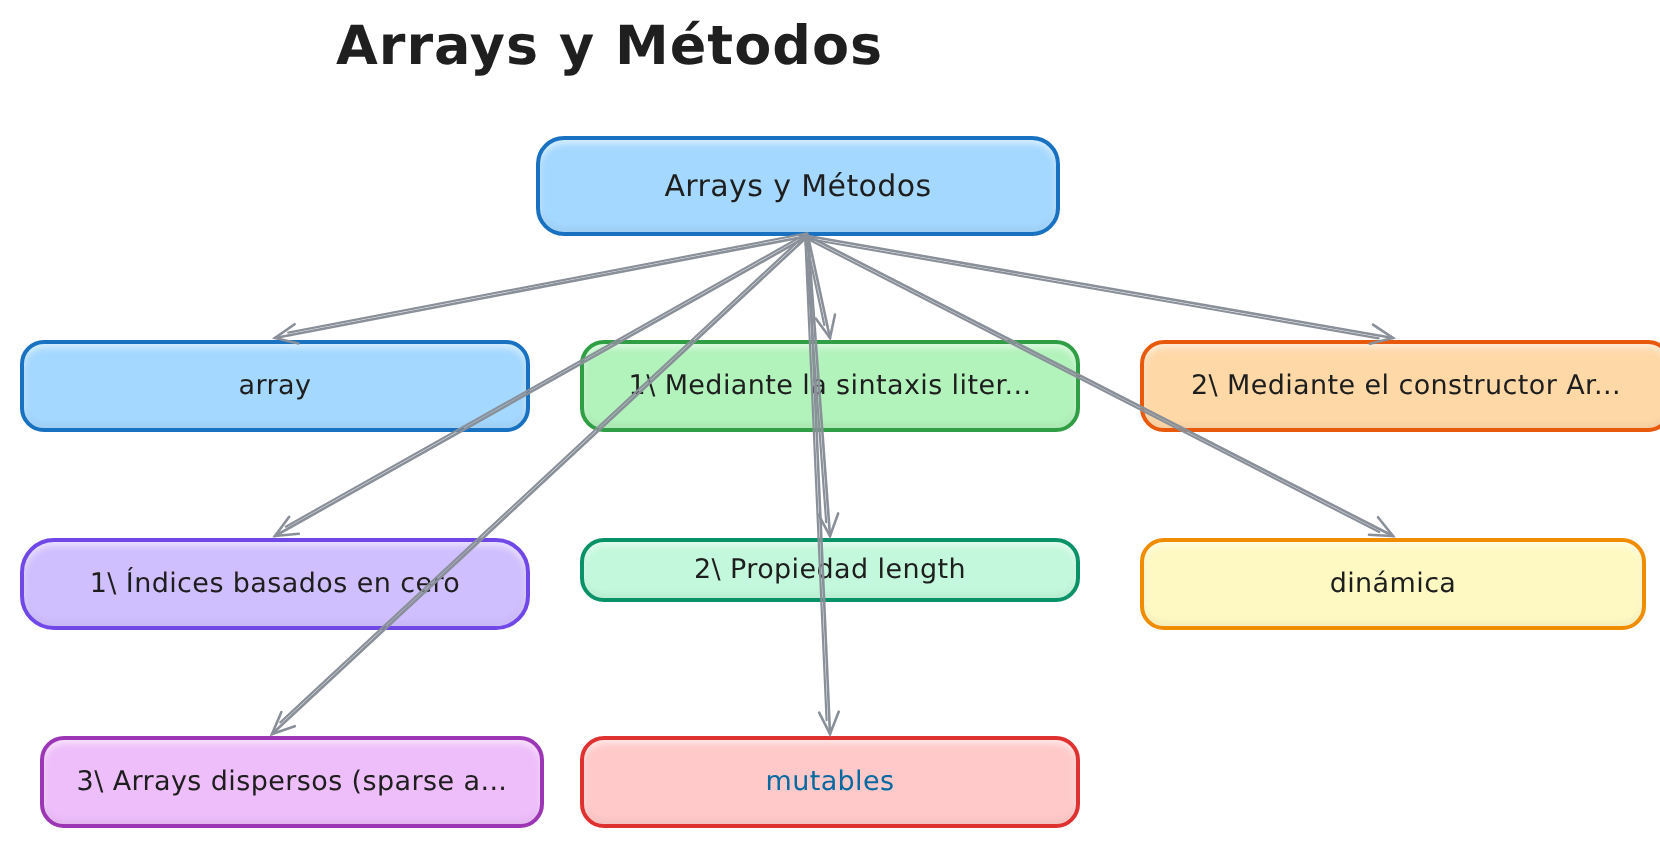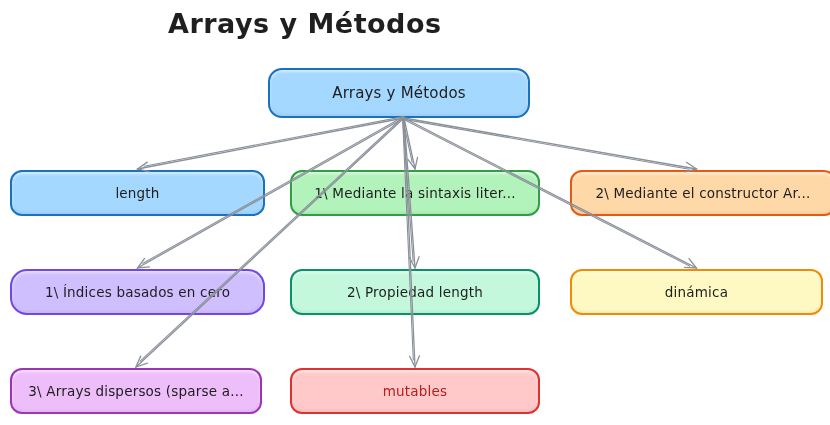--- a/index.html
+++ b/index.html
@@ -22,28 +22,28 @@
   svg.edges{position:absolute;left:0;top:0;pointer-events:none;}
   svg.edges line, svg.edges path{stroke-linecap:round;fill:none;}
 </style>
 </head>
 <body>
 
 <div class="stage">
   <div class="diagram-title">Arrays y Métodos</div>
   <div id="node-layer">
       <div class="node root" style="left: 268px; top: 68px; width: 262px; height: 50px; background: rgb(165, 216, 255); border-color: rgb(25, 113, 194); color: rgb(30, 30, 30);">Arrays y Métodos</div>
-      <div class="node" style="left: 10px; top: 170px; width: 255px; height: 46px; background: rgb(165, 216, 255); border-color: rgb(25, 113, 194); color: rgb(30, 30, 30);">length</div>
+      <div class="node" style="left: 10px; top: 170px; width: 255px; height: 46px; background: rgb(165, 216, 255); border-color: rgb(25, 113, 194); color: rgb(30, 30, 30);">array</div>
       <div class="node" style="left: 290px; top: 170px; width: 250px; height: 46px; background: rgb(178, 242, 187); border-color: rgb(47, 158, 68); color: rgb(30, 30, 30);">1\ Mediante la sintaxis liter...</div>
       <div class="node" style="left: 570px; top: 170px; width: 266px; height: 46px; background: rgb(255, 216, 168); border-color: rgb(232, 89, 12); color: rgb(30, 30, 30);">2\ Mediante el constructor Ar...</div>
       <div class="node" style="left: 10px; top: 269px; width: 255px; height: 46px; background: rgb(208, 191, 255); border-color: rgb(112, 72, 232); color: rgb(30, 30, 30); border-radius: 17px;">1\ Índices basados en cero</div>
-      <div class="node" style="left: 290px; top: 269px; width: 250px; height: 46px; background: rgb(195, 248, 220); border-color: rgb(9, 146, 104); color: rgb(30, 30, 30);">2\ Propiedad length</div>
+      <div class="node" style="left: 290px; top: 269px; width: 250px; height: 32px; background: rgb(195, 248, 220); border-color: rgb(9, 146, 104); color: rgb(30, 30, 30);">2\ Propiedad length</div>
       <div class="node" style="left: 570px; top: 269px; width: 253px; height: 46px; background: #fef9c3; border-color: rgb(240, 140, 0); color: rgb(30, 30, 30);">dinámica</div>
-      <div class="node" style="left: 10px; top: 368px; width: 252px; height: 46px; background: rgb(238, 190, 250); border-color: rgb(156, 54, 181); color: rgb(30, 30, 30);">3\ Arrays dispersos (sparse a...</div>
-      <div class="node" style="left: 290px; top: 368px; width: 250px; height: 46px; background: rgb(255, 201, 201); border-color: rgb(224, 49, 49); color: #b91c1c;">mutables</div>
+      <div class="node" style="left: 20px; top: 368px; width: 252px; height: 46px; background: rgb(238, 190, 250); border-color: rgb(156, 54, 181); color: rgb(30, 30, 30);">3\ Arrays dispersos (sparse a...</div>
+      <div class="node" style="left: 290px; top: 368px; width: 250px; height: 46px; background: rgb(255, 201, 201); border-color: rgb(224, 49, 49); color: #0369a1;">mutables</div>
     </div>
   <svg class="edges" id="edge-layer" width="830" height="425" viewBox="0 0 830 425">
       <g>
         <line x1="404" y1="118" x2="137.5" y2="169" stroke="#8a9099" stroke-width="1.3"></line>
         <line x1="403.73685766788395" y1="116.62495232335438" x2="144.11209605111208" y2="166.30924066277413" stroke="#8a9099" stroke-width="1.1"></line>
         <path d="M147.3 162.1 L137.5 169 L149.2 171.7" stroke="#8a9099" stroke-width="1.3"></path>
       </g>
       <g>
         <line x1="404" y1="118" x2="415" y2="169" stroke="#8a9099" stroke-width="1.3"></line>
         <line x1="402.63147053828476" y1="118.29517302115427" x2="412.1556054325134" y2="162.452525712578" stroke="#8a9099" stroke-width="1.1"></line>

